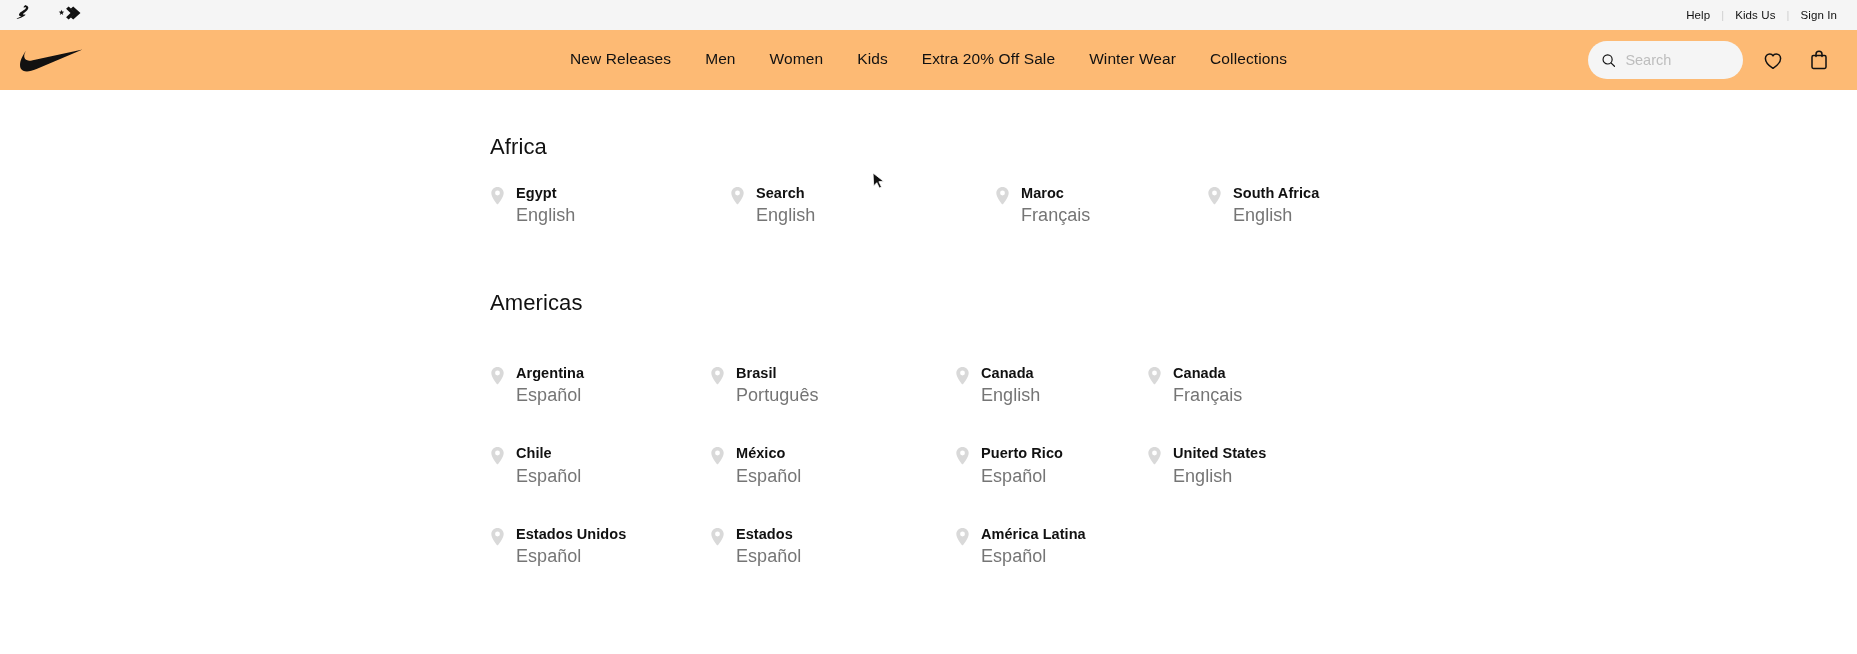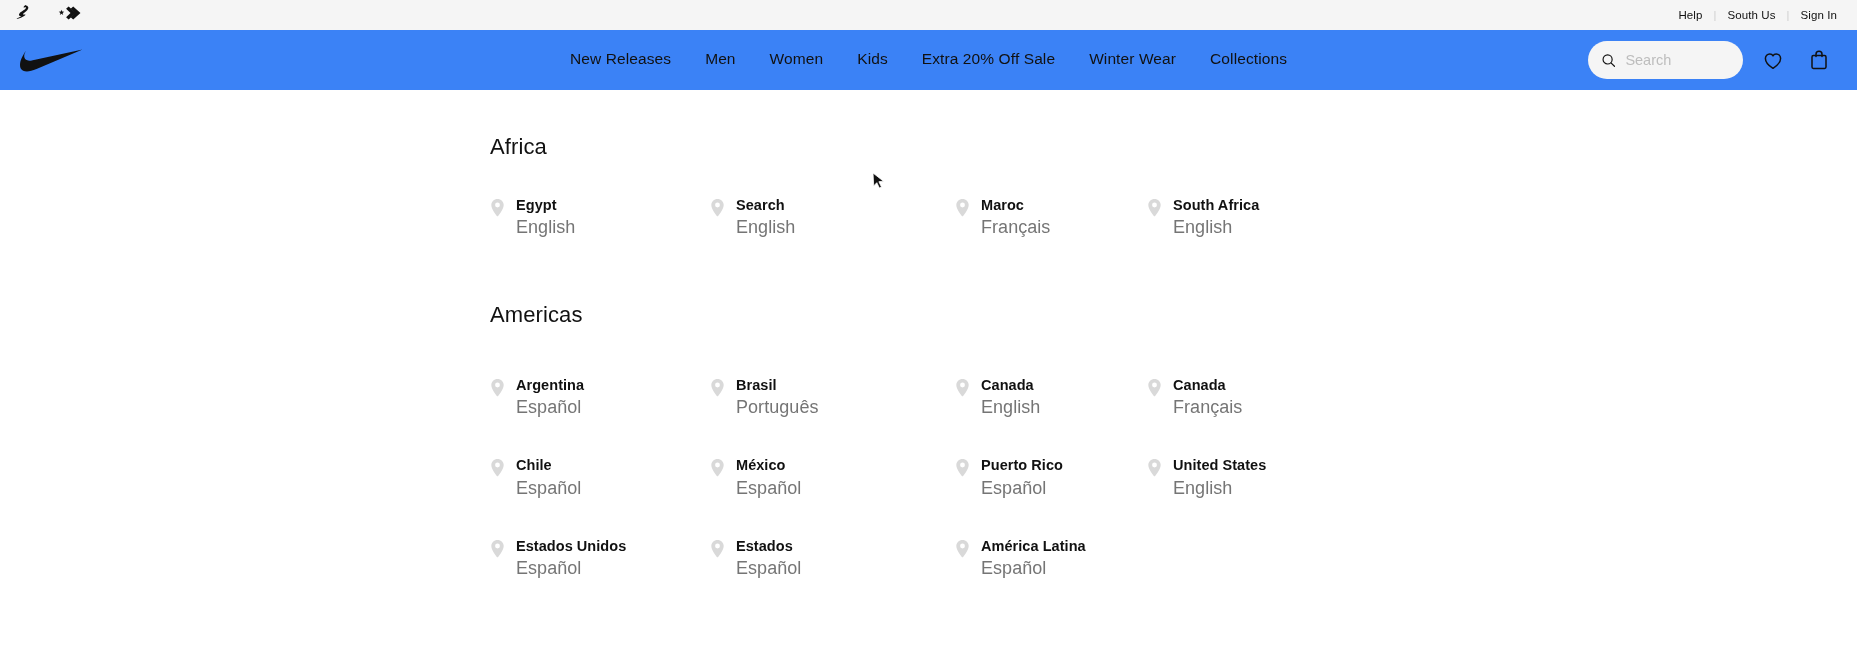--- a/index.html
+++ b/index.html
@@ -40,21 +40,21 @@
   }
   .util-sep {
     color: #cfcfcf;
     padding: 0 9px;
     font-size: 11px;
   }
 
   
   .main-header {
     height: 60px;
-    background: #3b82f6;
+    background: #fdba74;
     display: flex;
     align-items: center;
     position: relative;
     padding: 0 22px 0 20px;
   }
   .swoosh-wrap {
     width: 78px;
     display: flex;
     align-items: center;
   }
@@ -152,21 +152,21 @@
   }
   .country-lang {
     font-size: 18px;
     font-weight: 400;
     color: #757575;
     line-height: 1.45;
     letter-spacing: 0.05px;
   }
 
   #africa-block { padding-top: 44px; }
-  #africa-block .region-grid { margin-top: 36px; }
+  #africa-block .region-grid { margin-top: 24px; gap: 20px; }
   #americas-block { padding-top: 62px; }
   #americas-block .region-grid { margin-top: 48px; }
 
   .cursor-arrow {
     position: absolute;
     left: 872px;
     top: 82px;
     pointer-events: none;
   }
 
@@ -192,21 +192,21 @@
       <svg width="26" height="18" viewBox="0 0 34 20">
         <path fill="#111111" d="M16.5 1.5L26 10l-9.5 8.5-3.3-2.9L19 10l-5.8-5.6z"></path>
         <path fill="#111111" d="M22.5 1.5L32 10l-9.5 8.5-3.3-2.9L25 10l-5.8-5.6z"></path>
         <path fill="#111111" d="M7.2 5.6l.9 2.6 2.7.05-2.15 1.65.78 2.65L7.2 10.9 5 12.55l.78-2.65L3.6 8.25l2.7-.05z"></path>
       </svg>
     </a>
   </div>
   <div class="utility-links">
     <a href="#">Help</a>
     <span class="util-sep">|</span>
-    <a href="#">South Us</a>
+    <a href="#">Kids Us</a>
     <span class="util-sep">|</span>
     <a href="#">Sign In</a>
   </div>
 </div>
 
 <div class="main-header">
   <a href="#" class="swoosh-wrap" title="Nike">
     <svg width="63" height="23" viewBox="0 0 69 24">
       <path fill="#111111" d="M68.5 0L18.1 21.4c-4.2 1.8-7.7 2.6-10.5 2.6-3.2 0-5.5-1.1-6.8-3.2C-.4 18.1-.3 14.4 1.6 9.9c1.1-2.7 2.9-5.8 5.2-9.2-1 1.6-4.3 7.6-.2 10.6 .8.6 2 .9 3.4.9 1.2 0 2.5-.2 4-.6L68.5 0z"></path>
     </svg>

